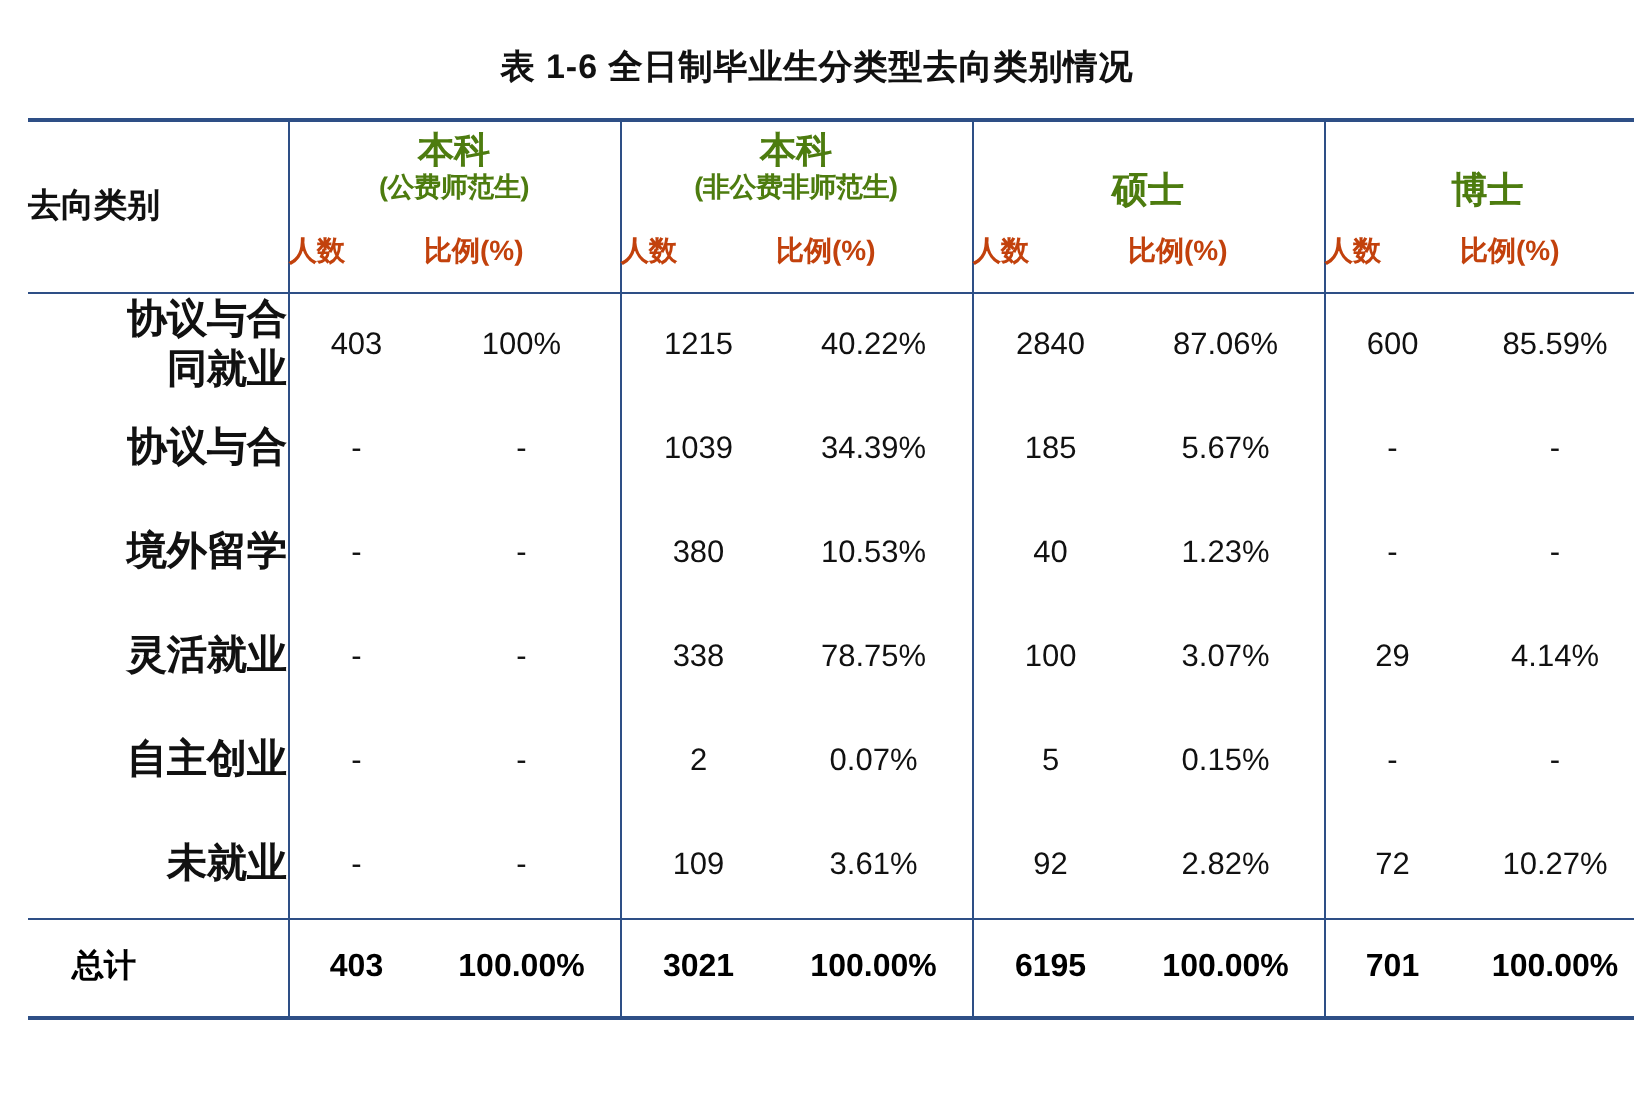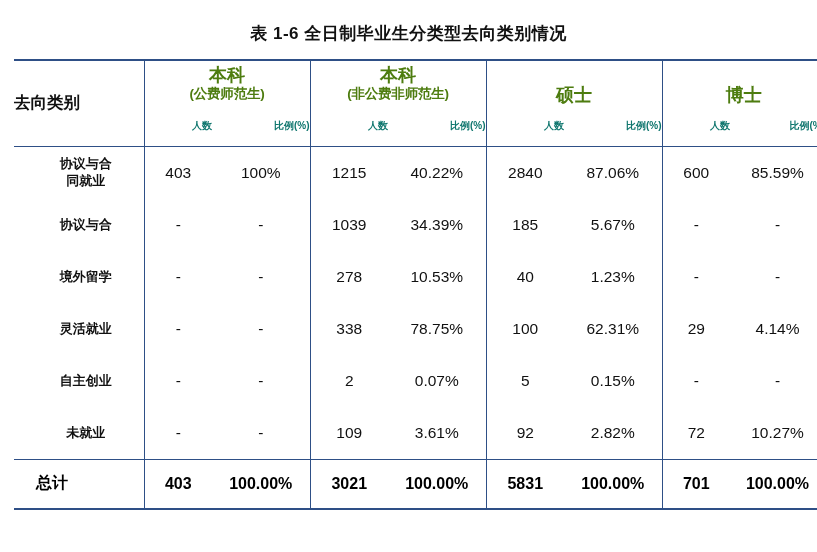--- a/index.html
+++ b/index.html
@@ -70,40 +70,40 @@
   }
   .stub-head {
     text-align: left;
     font-size: 16.5px;
     font-weight: 700;
     padding-left: 14px;
     padding-top: 22px;
     color: #111;
   }
   .hdr-sub-row td {
-    text-align: right;
-    font-size: 10px;
-    font-weight: 700;
-    color: #0f766e;
+    text-align: left;
+    font-size: 14px;
+    font-weight: 700;
+    color: #c2410c;
     height: 40px;
   }
   .vline {
     border-left: 1.4px solid #2e4f86;
   }
   tbody tr.data-row td {
     height: 52px;
     font-size: 15.5px;
     text-align: center;
     color: #111;
   }
   tbody tr.data-row td.stub {
-    text-align: center;
+    text-align: right;
     padding-left: 14px;
     font-weight: 700;
-    font-size: 13px;
+    font-size: 20px;
     line-height: 1.25;
   }
   tr.total-row td {
     height: 48px;
     font-size: 16px;
     font-weight: 700;
     text-align: center;
     color: #000000;
   }
   tr.total-row td.stub {
@@ -191,36 +191,36 @@
         <td class="vline">185</td>
         <td>5.67%</td>
         <td class="vline dash">-</td>
         <td class="dash">-</td>
       </tr>
 
       <tr class="data-row">
         <td class="stub">境外留学</td>
         <td class="vline dash">-</td>
         <td class="dash">-</td>
-        <td class="vline">278</td>
+        <td class="vline">380</td>
         <td>10.53%</td>
         <td class="vline">40</td>
         <td>1.23%</td>
         <td class="vline dash">-</td>
         <td class="dash">-</td>
       </tr>
 
       <tr class="data-row">
         <td class="stub">灵活就业</td>
         <td class="vline dash">-</td>
         <td class="dash">-</td>
         <td class="vline">338</td>
         <td>78.75%</td>
         <td class="vline">100</td>
-        <td>62.31%</td>
+        <td>3.07%</td>
         <td class="vline">29</td>
         <td>4.14%</td>
       </tr>
 
       <tr class="data-row">
         <td class="stub">自主创业</td>
         <td class="vline dash">-</td>
         <td class="dash">-</td>
         <td class="vline">2</td>
         <td>0.07%</td>
@@ -241,21 +241,21 @@
         <td class="vline">72</td>
         <td>10.27%</td>
       </tr>
 
       <tr class="total-row rule-mid">
         <td class="stub">总计</td>
         <td class="vline">403</td>
         <td>100.00%</td>
         <td class="vline">3021</td>
         <td>100.00%</td>
-        <td class="vline">5831</td>
+        <td class="vline">6195</td>
         <td>100.00%</td>
         <td class="vline">701</td>
         <td>100.00%</td>
       </tr>
 
       <tr class="rule-bottom">
         <td colspan="9" style="height:0;padding:0"></td>
       </tr>
 
     </tbody>

